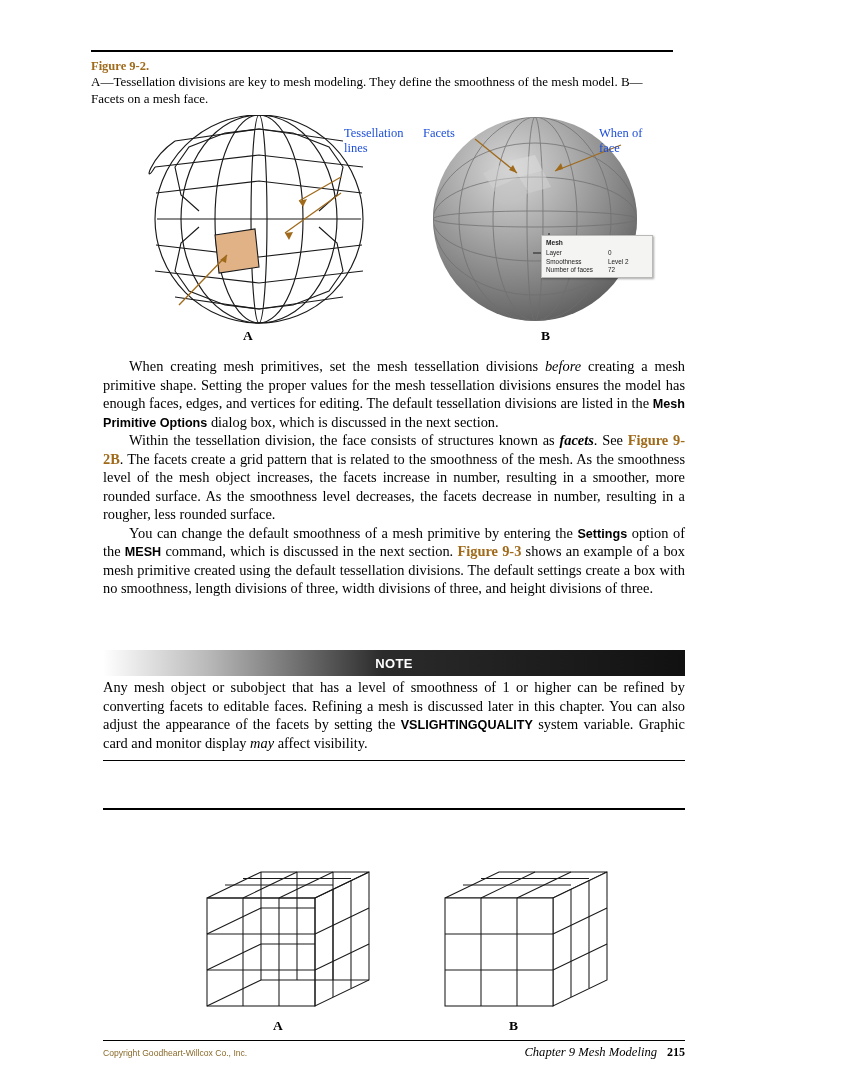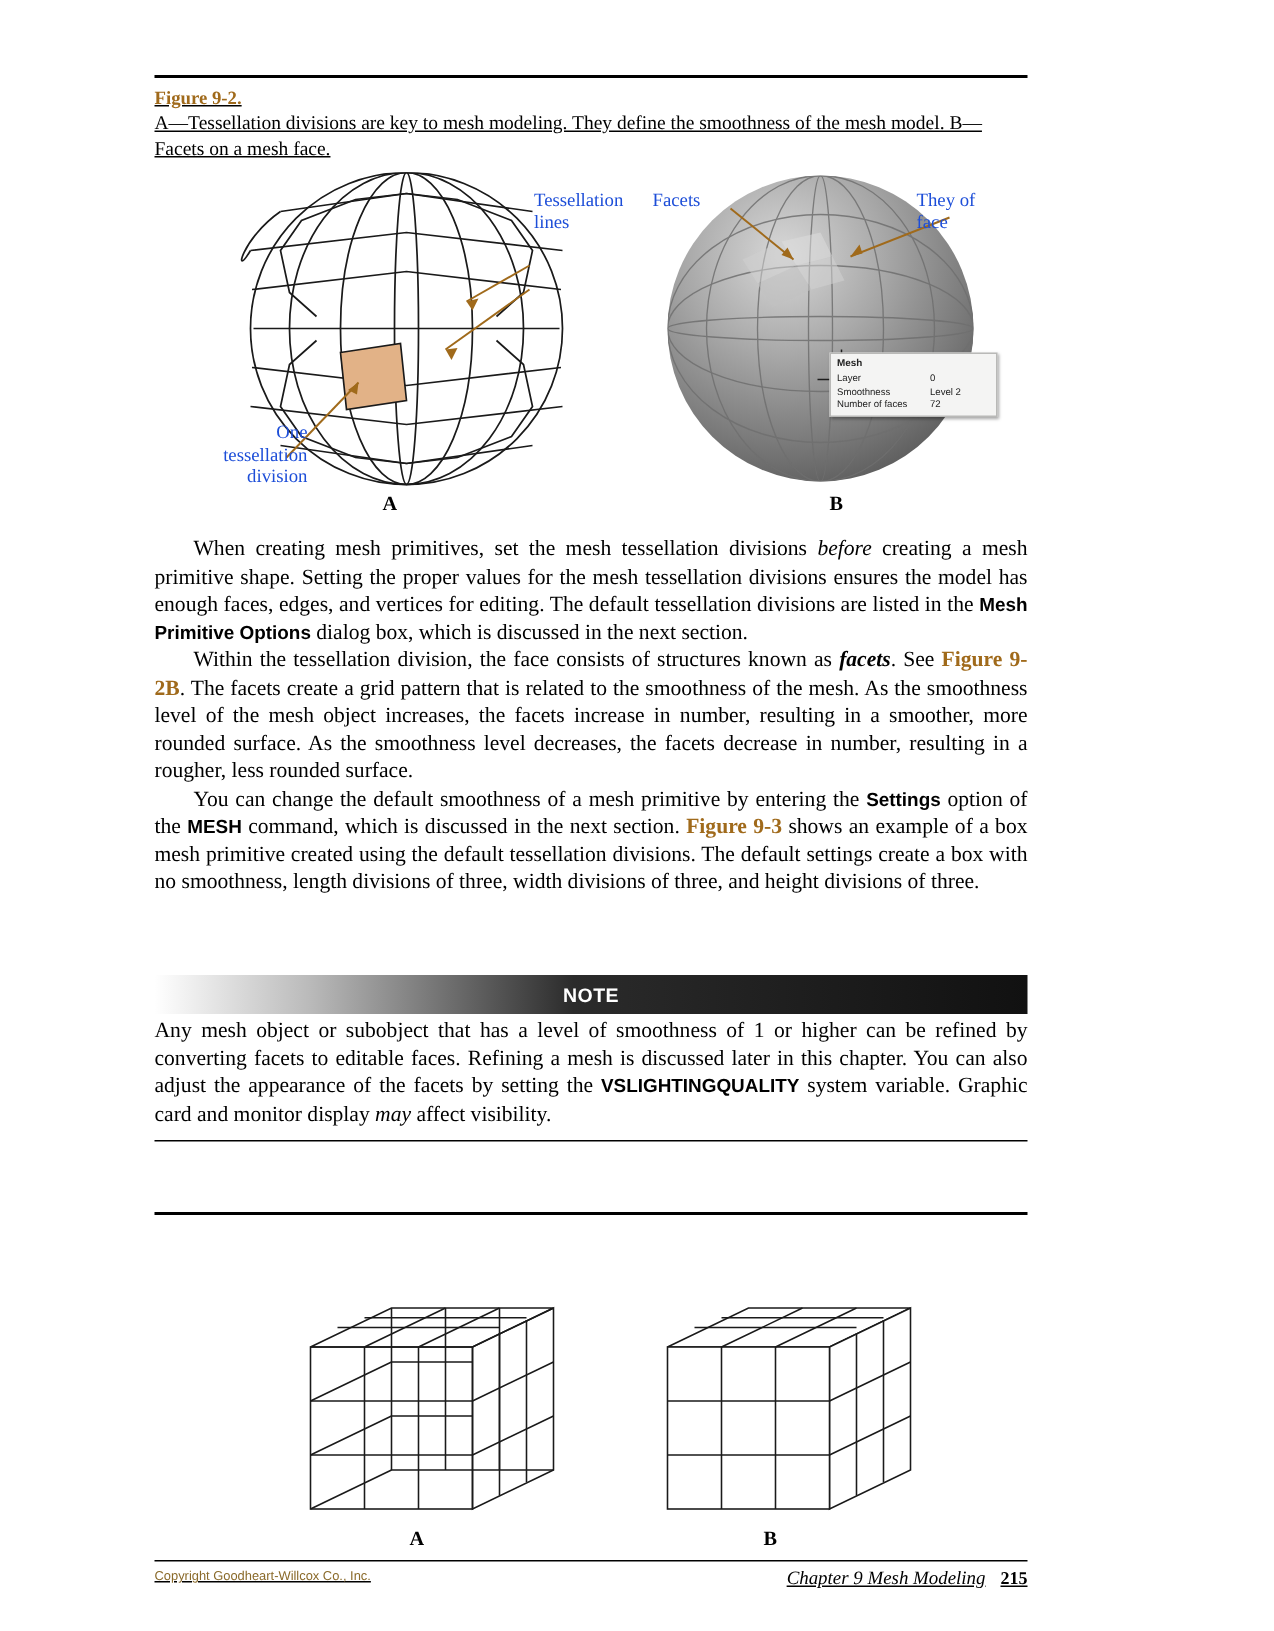--- a/index.html
+++ b/index.html
@@ -40,21 +40,21 @@
     margin: 0;
   }
   .body-par + .body-par { margin-top: 0px; }
   .indent { text-indent: 26px; }
   .b { font-weight: bold; }
   .i { font-style: italic; }
   .gold { color: #a06a1b; font-weight: bold; }
   .smallbold { font-family: "Liberation Sans", sans-serif; font-weight: bold; font-size: 12.6px; }
 
   
-  #fig92 { position: absolute; left: 103px; top: 50px; width: 582px; text-decoration: underline; }
+  #fig92 { position: absolute; left: 91px; top: 50px; width: 582px; }
   #fig92 .cap { margin-top: 4px; }
 
   .fig92-art { position: relative; height: 232px; margin-top: 6px; }
 
   .art-label {
     position: absolute;
     color: #1d4ed8;
     font-size: 12.5px;
     line-height: 1.15;
     font-family: "Liberation Serif", serif;
@@ -108,24 +108,23 @@
   
   #fig93 { position: absolute; left: 103px; top: 808px; width: 582px; }
   .fig93-art { position: relative; height: 160px; margin-top: 10px; }
 
   
   #footer { position: absolute; left: 103px; top: 1040px; width: 582px; }
   .footer-rule { border-top: 1px solid #000; }
   .footer-row {
     display: flex;
     justify-content: space-between;
-    align-items: flex-start;
+    align-items: center;
     margin-top: 4px;
     font-size: 11px;
-    text-decoration: underline;
   }
   .footer-left { color: #8a6a2a; font-family: "Liberation Sans", sans-serif; font-size: 8.6px; }
   .footer-right { font-size: 12.6px; }
   .footer-right .ch { font-style: italic; }
   .footer-right .pg { font-weight: bold; font-size: 12px; margin-left: 10px; }
 
   svg { display: block; }
 </style>
 </head>
 <body>
@@ -181,25 +180,20 @@
           <polygon points="176,118 184,117 180,125"></polygon>
           <polygon points="118,140 111,145 117,148"></polygon>
         </g>
       </svg>
 
       <div class="art-label" style="left:253px; top:13px; text-align:left;">
         <span>Tessellation</span><br>
         <span>lines</span>
       </div>
 
-      <div class="art-label" style="left:6px; top:168px; width:96px; text-align:right;">
-        <span>One</span><br>
-        <span>tessellation</span><br>
-        <span>division</span>
-      </div>
 
       <div class="ab-label" style="left:152px; top:215px;">A</div>
 
       <svg width="250" height="232" viewBox="0 0 250 232" style="position:absolute;left:332px;top:2px;">
         <defs>
           <radialGradient id="sphgrad" cx="38%" cy="26%" r="78%">
             <stop offset="0%" stop-color="#d8d8d8"></stop>
             <stop offset="42%" stop-color="#a8a8a8"></stop>
             <stop offset="78%" stop-color="#7b7b7b"></stop>
             <stop offset="100%" stop-color="#5e5e5e"></stop>
@@ -237,21 +231,21 @@
         </g>
         <g fill="#a06a1b">
           <polygon points="94,58 86,55 90,50"></polygon>
           <polygon points="132,56 140,54 138,48"></polygon>
         </g>
       </svg>
 
       <div class="art-label" style="left:332px; top:13px;">Facets</div>
 
       <div class="art-label" style="left:508px; top:13px;">
-        <span>They of</span><br>
+        <span>When of</span><br>
         <span>face</span>
       </div>
 
       <div class="mesh-panel" style="left:450px; top:122px;">
         <div class="title">Mesh</div>
         <div class="row">
           <span class="k">Layer</span>
           <span class="v">0</span>
         </div>
         <div class="row">

